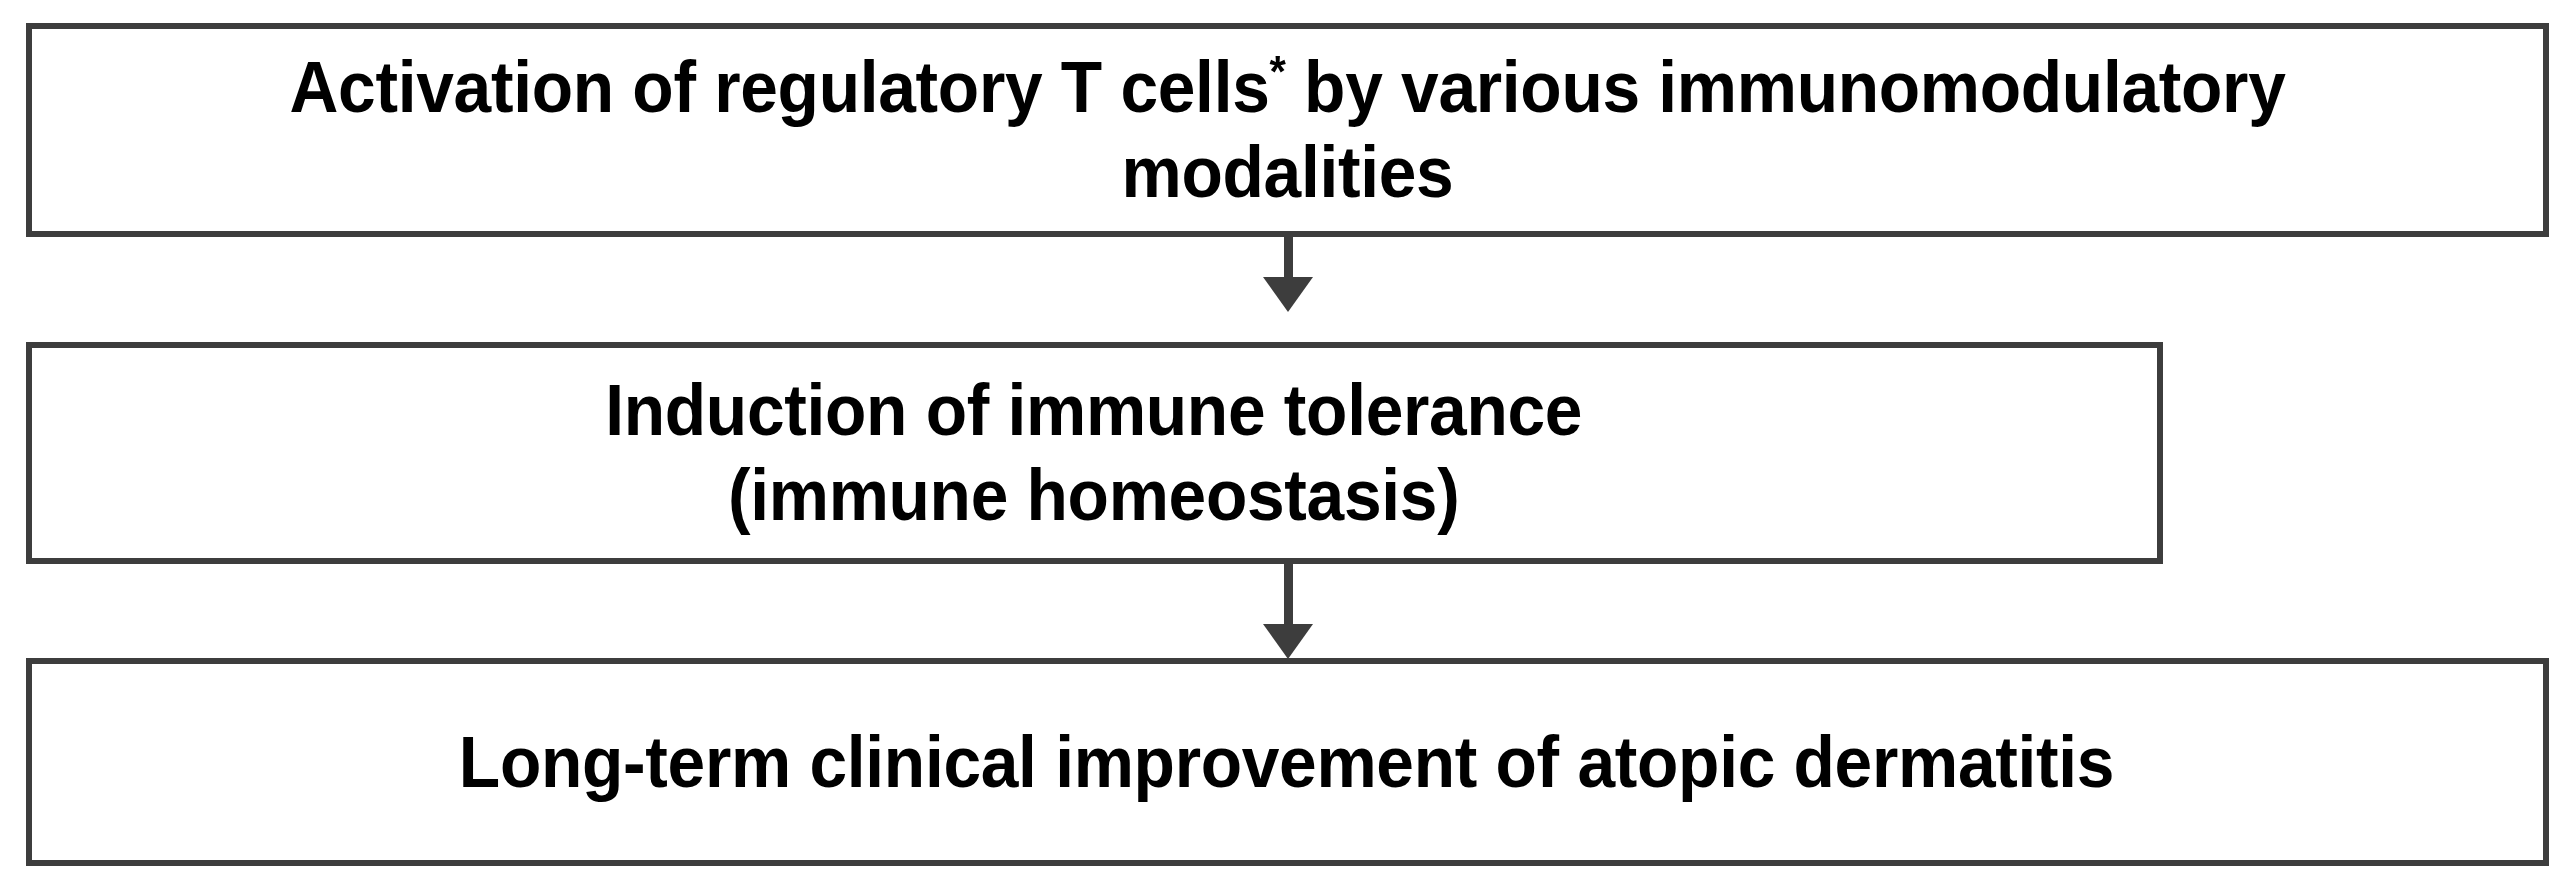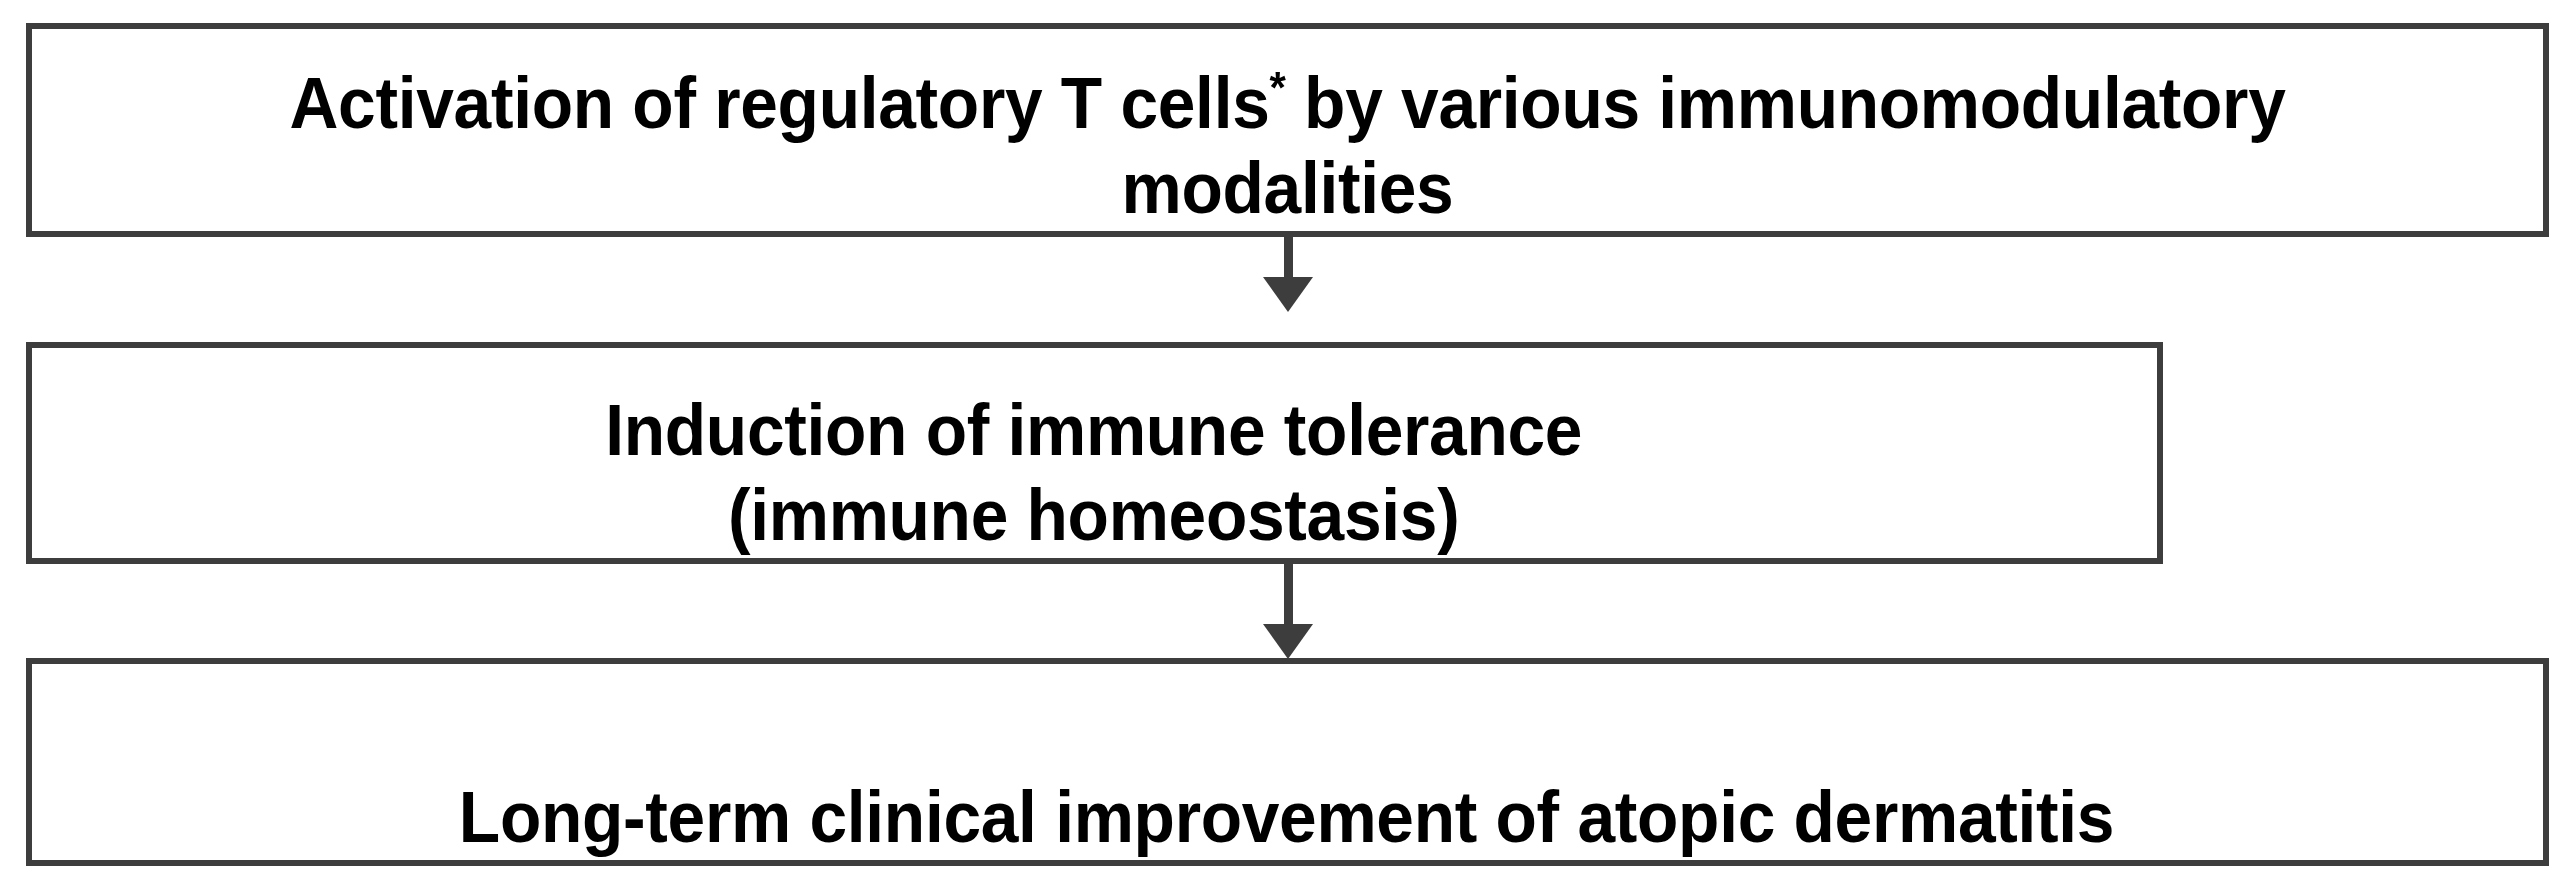--- a/index.html
+++ b/index.html
@@ -22,21 +22,21 @@
     overflow: hidden;
   }
 
   
   .node-box {
     position: absolute;
     box-sizing: border-box;
     background: #ffffff;
     border: 6.7px solid #3d3d3d;
     display: flex;
-    align-items: flex-end;
+    align-items: center;
     justify-content: center;
   }
 
   .node-text {
     color: #000000;
     font-family: "Liberation Sans", sans-serif;
     font-weight: bold;
     font-size: 72px;
     line-height: 1.18;
     letter-spacing: -0.3px;

